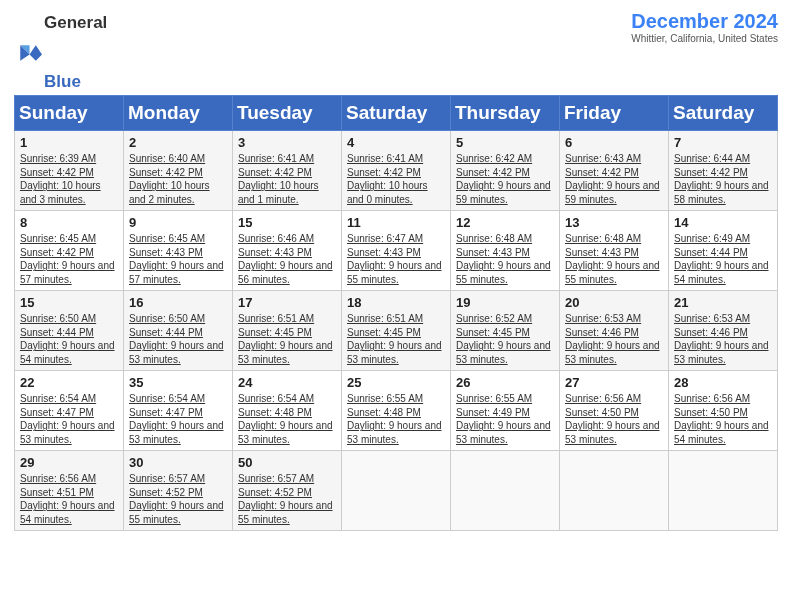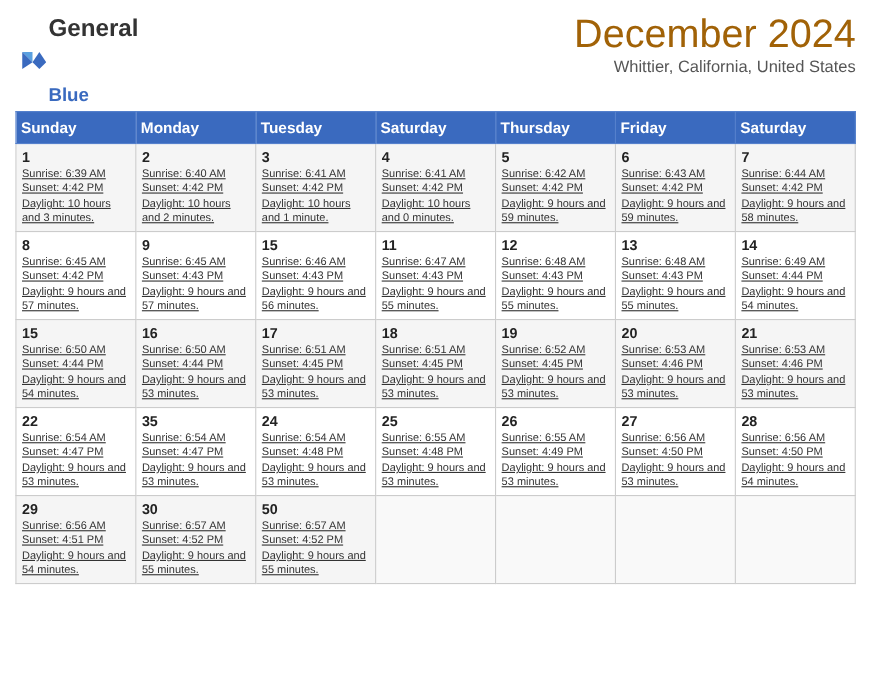--- a/index.html
+++ b/index.html
@@ -27,37 +27,37 @@
     }
     .logo-icon {
       width: 28px;
       height: 28px;
       margin-right: 2px;
     }
     .title-block {
       text-align: right;
     }
     .main-title {
-      font-size: 36px;
-      font-weight: normal;
-      color: #a16207;
+      font-size: 20px;
+      font-weight: bold;
+      color: #3b82f6;
     }
     .subtitle {
-      font-size: 15px;
+      font-size: 10px;
       color: #555;
     }
     table {
       width: 100%;
       border-collapse: collapse;
       table-layout: fixed;
     }
     thead tr th {
       background-color: #3a6abf;
       color: #fff;
-      font-size: 14px;
+      font-size: 19px;
       font-weight: bold;
       padding: 6px 4px;
       text-align: left;
       border: 1px solid #5580cc;
     }
     tbody tr td {
       border: 1px solid #ccc;
       padding: 4px 4px 4px 5px;
       vertical-align: top;
       font-size: 10.5px;
@@ -91,21 +91,21 @@
 
 <div class="container">
   <div class="header-row">
     <div class="logo">
       <svg class="logo-icon" viewBox="0 0 36 36">
         <polygon points="28,8 36,20 28,28 20,20" fill="#3a6abf"></polygon>
         <polygon points="8,8 20,8 20,20" fill="#5aa0e0"></polygon>
         <polygon points="8,8 20,20 8,28" fill="#3a6abf"></polygon>
       </svg>
       <div>
-        <div style="font-size:22px;font-weight:bold;color:#333;line-height:1.1;">General</div>
+        <div style="font-size:17px;font-weight:bold;color:#333;line-height:1.1;">General</div>
         <div style="font-size:17px;font-weight:bold;color:#3a6abf;line-height:1.1;margin-top:40px;">Blue</div>
       </div>
     </div>
     <div class="title-block">
       <div class="main-title">December 2024</div>
       <div class="subtitle">Whittier, California, United States</div>
     </div>
   </div>
 
   <table>

